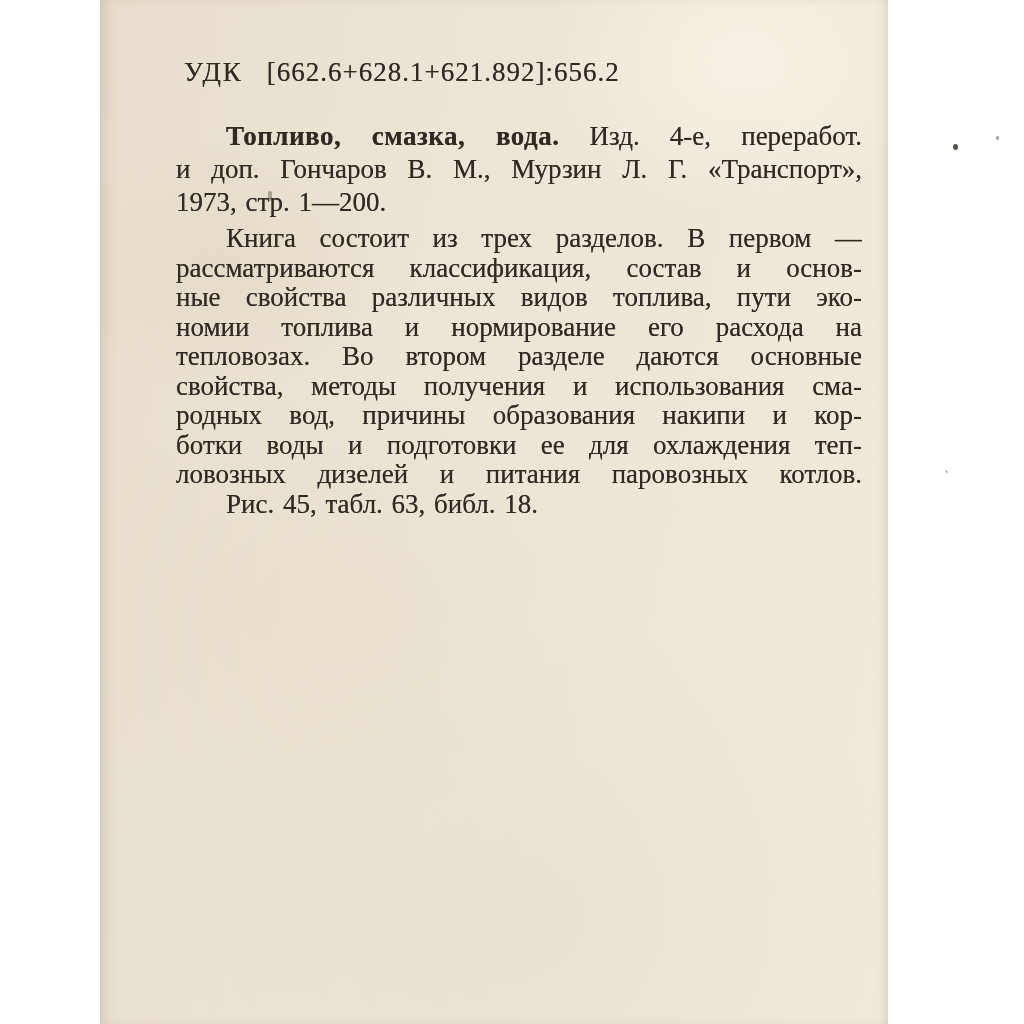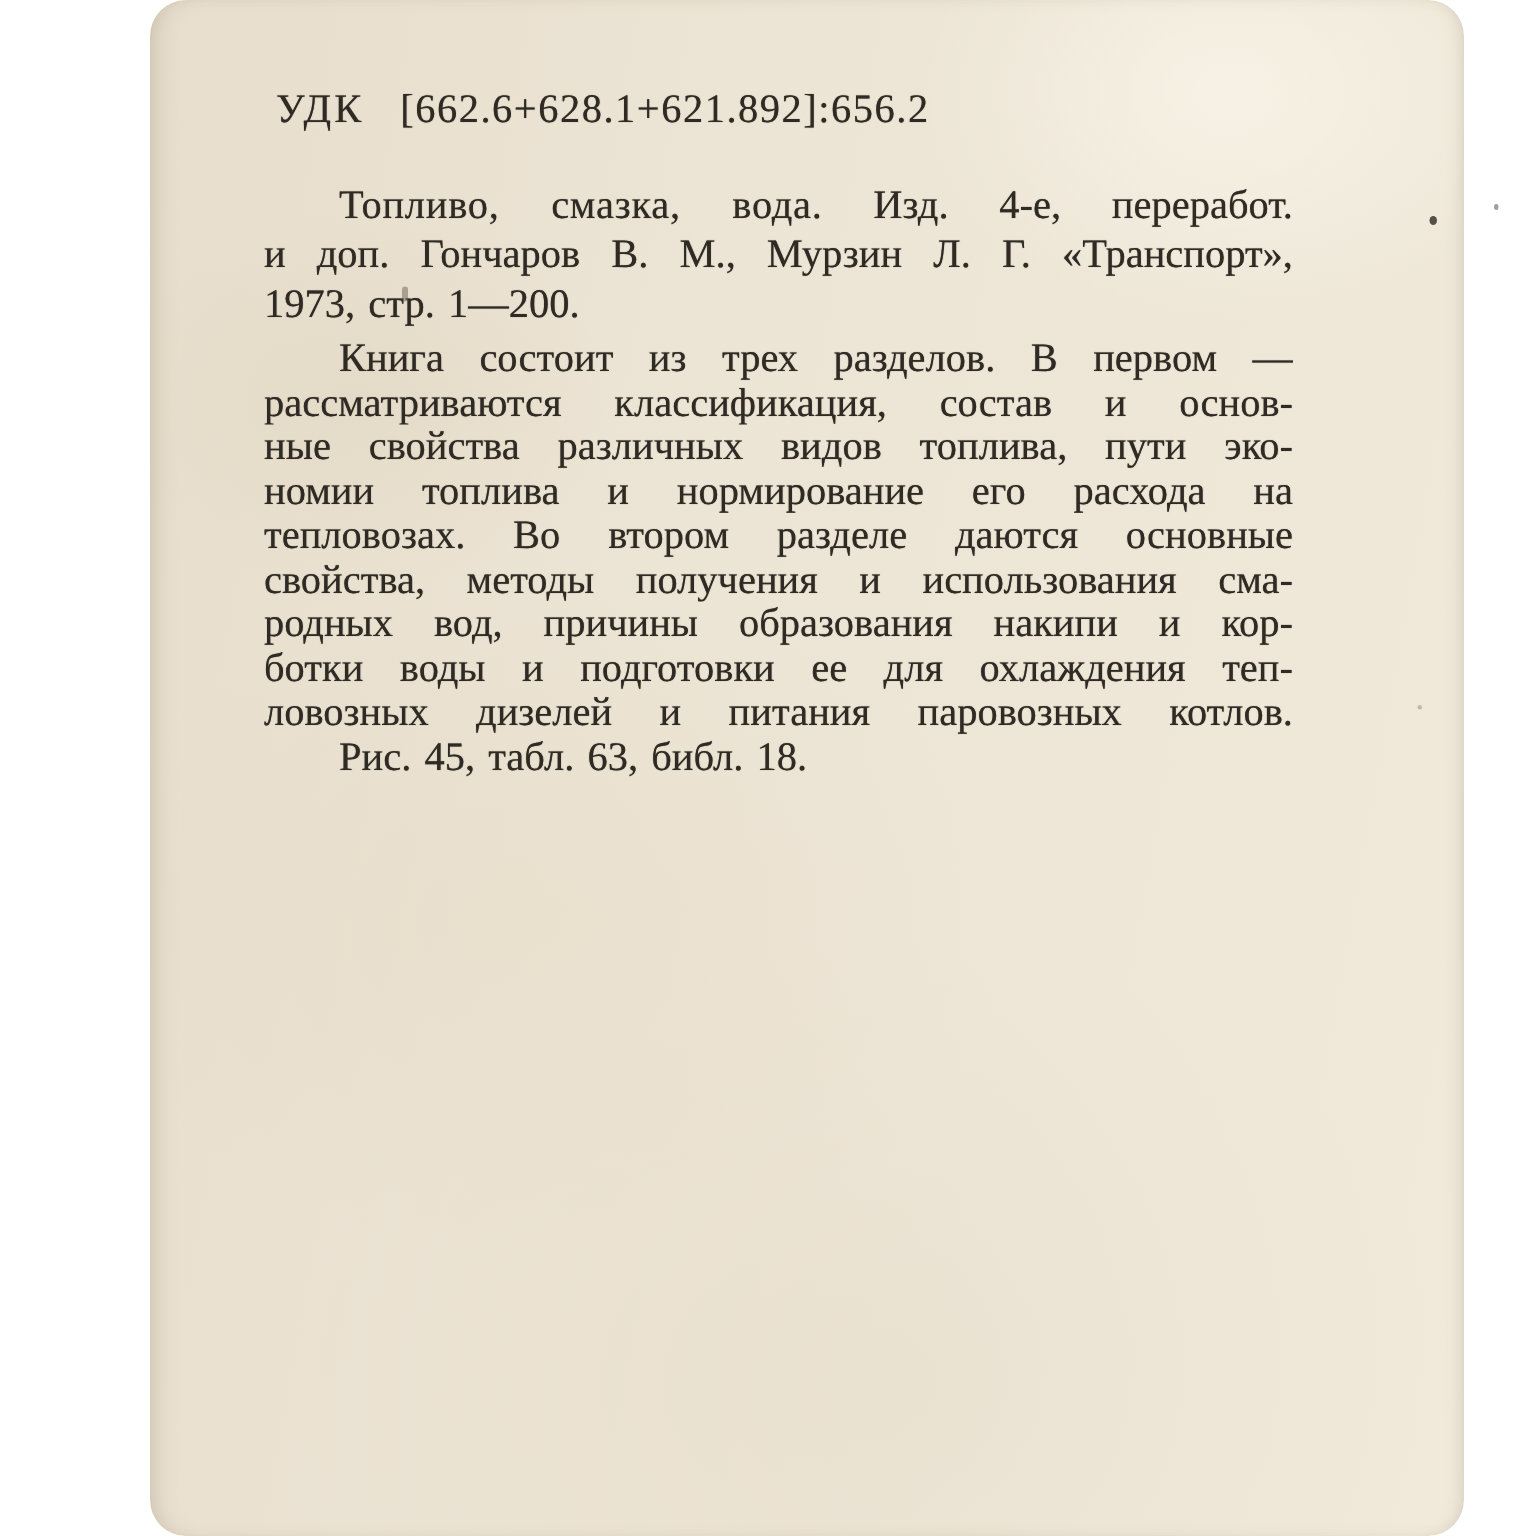--- a/index.html
+++ b/index.html
@@ -11,32 +11,31 @@
     position: relative;
     width: 1024px;
     height: 1024px;
     background: #ffffff;
     overflow: hidden;
   }
   .paper {
     position: absolute;
     left: 100px;
     top: 0;
-    width: 876px;
+    width: 788px;
     height: 1024px;
     background-image:
       radial-gradient(300px 220px at 82% 6%, rgba(255, 250, 240, 0.55), rgba(255,250,240,0) 70%),
       radial-gradient(240px 180px at 16% 26%, rgba(199, 178, 148, 0.13), rgba(199,178,148,0) 70%),
       radial-gradient(420px 300px at 30% 60%, rgba(210, 192, 160, 0.10), rgba(210,192,160,0) 75%),
       radial-gradient(500px 380px at 55% 90%, rgba(205, 190, 158, 0.12), rgba(205,190,158,0) 78%),
       linear-gradient(100deg, #e7decd 0%, #ece4d4 38%, #eee7d8 68%, #f1eadb 100%);
     box-shadow:
       inset 10px 0 16px -10px rgba(120, 108, 85, 0.35),
       inset -8px 0 12px -8px rgba(120, 108, 85, 0.28);
-    border-radius: 24px;
   }
   .text-block {
     position: absolute;
     left: 76px;              
     top: 56px;
     width: 686px;
     font-family: "Liberation Serif", "DejaVu Serif", serif;
     font-size: 27px;
     color: #2f2b24;
     text-shadow: 0 0 0.6px rgba(47, 43, 36, 0.75);
@@ -59,21 +58,21 @@
     text-align: left;
     word-spacing: 2px;
     overflow: hidden;
     white-space: normal;
   }
   .line.j {
     text-align: justify;
     text-align-last: justify;
   }
   .line.ind { padding-left: 50px; }
-  .b { font-weight: 400; letter-spacing: 0.5px; }
+  .b { font-weight: 700; letter-spacing: 0.5px; }
   .speck { position: absolute; }
   .speck-1 { left: 853px; top: 144px; width: 5px; height: 6px; background: #39352c; border-radius: 50%; opacity: 0.85; }
   .speck-2 { left: 896px; top: 136px; width: 3px; height: 4px; background: #55503f; border-radius: 50%; opacity: 0.55; }
   .speck-3 { left: 168px; top: 191px; width: 4px; height: 10px; background: #5d5646; border-radius: 2px; opacity: 0.45; }
   .speck-4 { left: 845px; top: 470px; width: 3px; height: 3px; background: #6a6252; border-radius: 50%; opacity: 0.35; }
 </style>
 </head>
 <body>
 
 <div class="photo">

